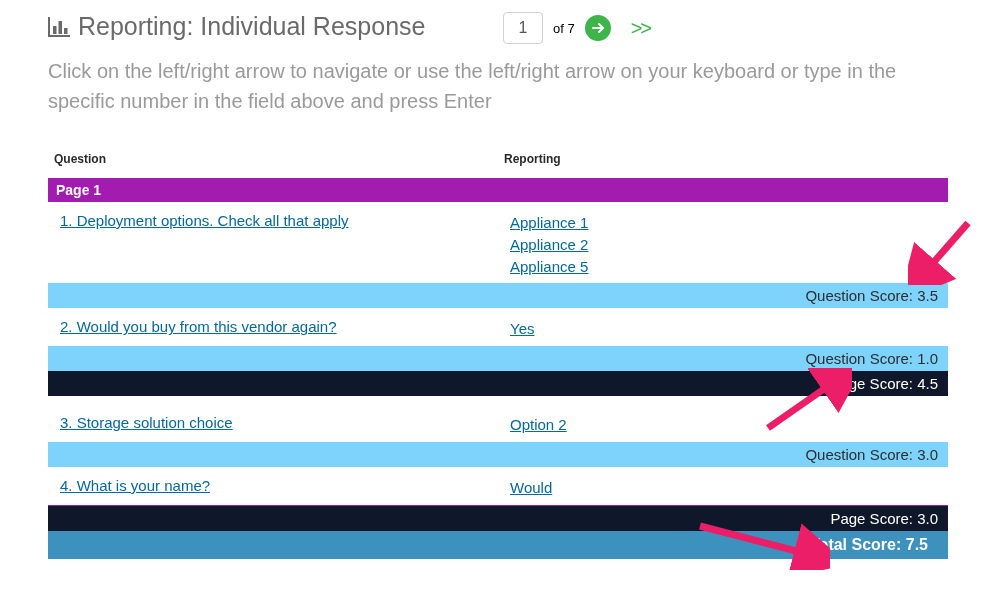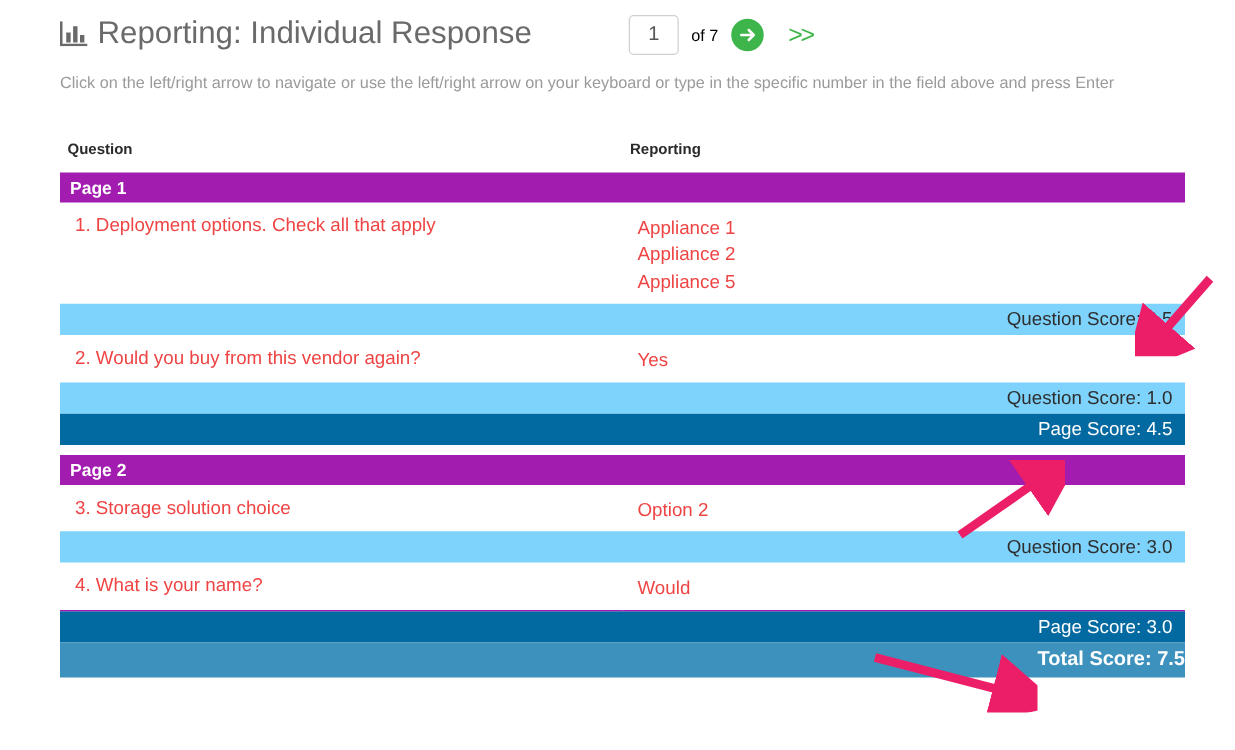--- a/index.html
+++ b/index.html
@@ -56,21 +56,21 @@
     font-size: 20px;
     letter-spacing: -2px;
     cursor: pointer;
     font-weight: 400;
     background: none; border: none;
     padding: 0 4px;
     margin-left: 6px;
   }
   .instr {
     color: #9a9a9a;
-    font-size: 13px;
+    font-size: 20px;
     line-height: 1.5;
     margin-bottom: 28px;
   }
   table.report {
     width: 100%;
     border-collapse: collapse;
     font-size: 15px;
   }
   table.report th {
     text-align: left;
@@ -82,43 +82,44 @@
   .page-hdr td {
     background: #a21caf;
     color: #fff;
     font-weight: 700;
     padding: 4px 8px;
     font-size: 14px;
   }
   .qa-row td {
     padding: 10px 8px 6px 12px;
     vertical-align: top;
-    color: #ef4444;
+    color: #0369a1;
     border-bottom: 0;
+    text-decoration: underline;
   }
   .qa-row.with-border td { border-bottom: 1px solid #a21caf; }
   .qscore-row td {
     background: #7dd3fc;
     color: #2e2e2e;
     padding: 4px 10px;
     text-align: right;
     font-size: 15px;
   }
   .pscore-row td {
-    background: #0369a1;
+    background: #0f172a;
     color: #fff;
     padding: 4px 10px;
     text-align: right;
     font-size: 15px;
   }
   .tscore-row td {
     background: #3d91bd;
     color: #fff;
     font-weight: 700;
-    padding: 5px 0;
+    padding: 5px 20px;
     text-align: right;
     font-size: 16px;
     margin-left: 16px;
   }
   .spacer-row td { height: 8px; padding:0; }
   .resp-lines { line-height: 1.45; }
 
   
   .arrow {
     position: absolute;
@@ -178,23 +179,20 @@
           <td class="resp-lines">Yes</td>
         </tr>
         <tr class="qscore-row">
           <td colspan="2">Question Score: 1.0</td>
         </tr>
         <tr class="pscore-row">
           <td colspan="2">Page Score: 4.5</td>
         </tr>
         <tr class="spacer-row">
           <td colspan="2"></td>
-        </tr>
-        <tr class="page-hdr">
-          <td colspan="2">Page 2</td>
         </tr>
         <tr class="qa-row">
           <td>3. Storage solution choice</td>
           <td class="resp-lines">Option 2</td>
         </tr>
         <tr class="qscore-row">
           <td colspan="2">Question Score: 3.0</td>
         </tr>
         <tr class="qa-row with-border">
           <td>4. What is your name?</td>

